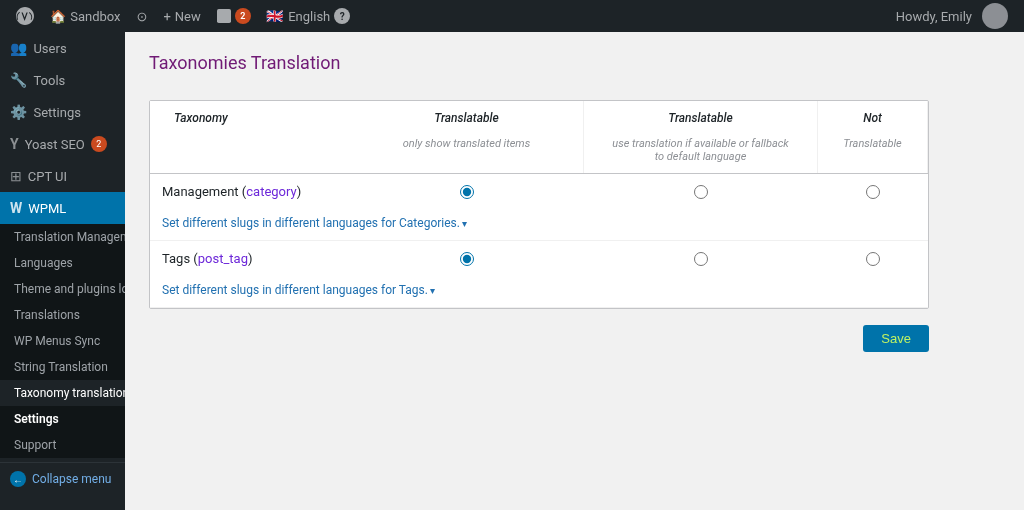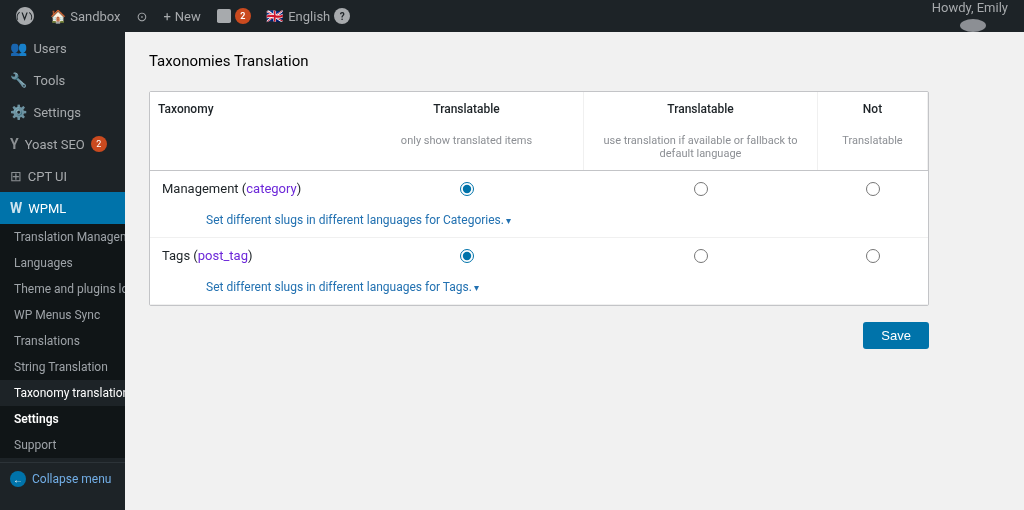--- a/index.html
+++ b/index.html
@@ -32,21 +32,21 @@
     .ab-logo svg { fill: #a7aaad; }
     .ab-badge {
       background: #ca4a1f;
       color: #fff;
       border-radius: 50%;
       font-size: 9px;
       width: 16px; height: 16px;
       display: inline-flex; align-items: center; justify-content: center;
       font-weight: 600;
     }
-    .ab-right { margin-left: auto; flex-direction: column; }
+    .ab-right { margin-left: auto; }
     .flag-emoji { font-size: 14px; }
     .help-badge {
       background: #a7aaad;
       color: #1d2327;
       border-radius: 50%;
       width: 16px; height: 16px;
       display: inline-flex; align-items: center; justify-content: center;
       font-size: 10px;
       font-weight: 700;
     }
@@ -111,50 +111,51 @@
 
     
     #main-content {
       flex: 1;
       overflow-y: auto;
       background: #f1f1f1;
       padding: 20px 24px;
     }
 
     h1.page-title {
-      font-size: 15px;
+      font-size: 18px;
       font-weight: 400;
-      color: #000000;
-      margin-bottom: 21px;
+      color: #701a75;
+      margin-bottom: 27px;
     }
 
     .taxonomy-table {
       background: #fff;
       border: 1px solid #c3c4c7;
       border-radius: 2px;
       width: 100%;
       max-width: 780px;
     }
 
     .table-header {
       display: grid;
       grid-template-columns: 200px 1fr 1fr 110px;
       border-bottom: 1px solid #c3c4c7;
       background: #fff;
     }
     .th-cell {
-      padding: 10px 8px;
+      padding: 10px 24px;
       font-size: 12px;
       color: #50575e;
       text-align: center;
       border-right: 1px solid #f0f0f0;
+      font-style: italic;
     }
     .th-cell:first-child { text-align: left; border-right: none; }
     .th-cell .th-main { font-weight: 500; color: #1d2327; }
-    .th-cell .th-sub { font-size: 11px; color: #8c8f94; margin-top: 18px; }
+    .th-cell .th-sub { font-size: 11px; color: #8c8f94; margin-top: 12px; }
 
     .table-row {
       border-bottom: 1px solid #f0f0f0;
     }
     .table-row:last-child { border-bottom: none; }
 
     .row-main {
       display: grid;
       grid-template-columns: 200px 1fr 1fr 110px;
       align-items: center;
@@ -173,39 +174,38 @@
     }
     .row-slug-link {
       padding: 6px 12px 10px;
       grid-column: 1 / -1;
     }
     .slug-link {
       color: #2271b1;
       font-size: 12px;
       text-decoration: none;
       cursor: pointer;
-      margin-left: 44px;
     }
     .slug-chevron { color: #2271b1; font-size: 10px; margin-left: 2px; }
 
     input[type="radio"] {
       width: 14px; height: 14px;
       accent-color: #0073aa;
       cursor: pointer;
     }
 
     .save-bar {
       max-width: 780px;
       display: flex;
       justify-content: flex-end;
       margin-top: 16px;
     }
     .save-btn {
       background: #0073aa;
-      color: #ffffff;
+      color: #bef264;
       border: none;
       padding: 6px 18px;
       font-size: 13px;
       border-radius: 3px;
       cursor: pointer;
       font-weight: 500;
     }
   </style>
 </head>
 <body>
@@ -272,24 +272,24 @@
       <div class="menu-item">
         <span>Translation Management</span>
       </div>
       <div class="menu-item">
         <span>Languages</span>
       </div>
       <div class="menu-item">
         <span>Theme and plugins localization</span>
       </div>
       <div class="menu-item">
+        <span>Translations</span>
+      </div>
+      <div class="menu-item">
         <span>WP Menus Sync</span>
-      </div>
-      <div class="menu-item">
-        <span>Translations</span>
       </div>
       <div class="menu-item">
         <span>String Translation</span>
       </div>
       <div class="menu-item active">
         <span>Taxonomy translation</span>
       </div>
       <div class="menu-item" style="font-weight:600;color:#fff;">
         <span>Settings</span>
       </div>

